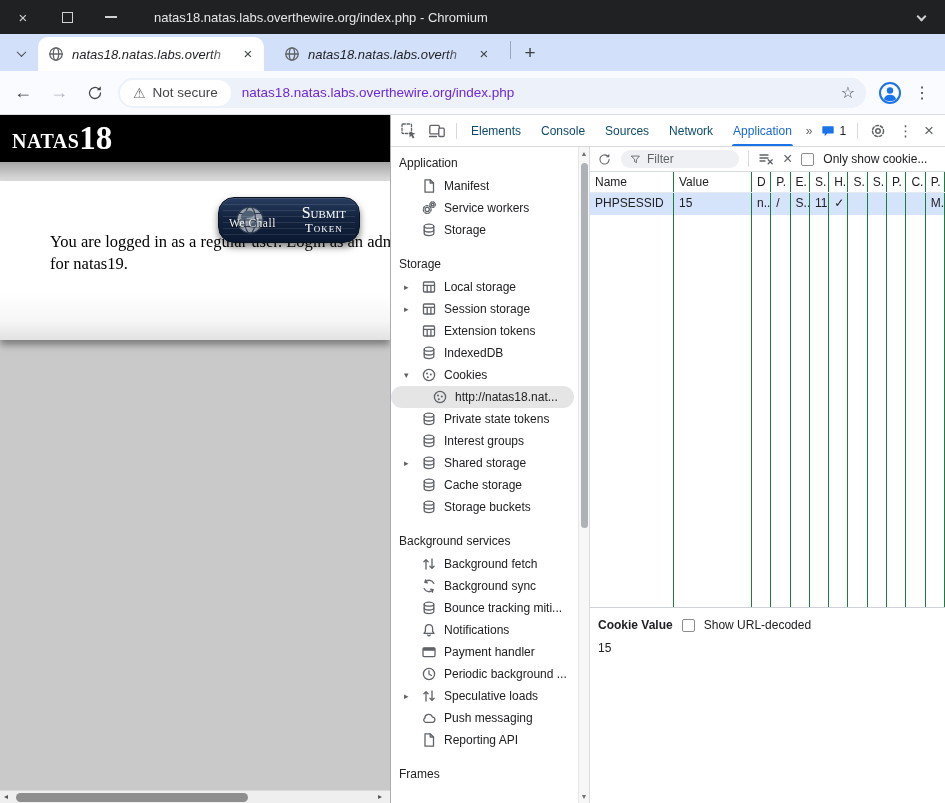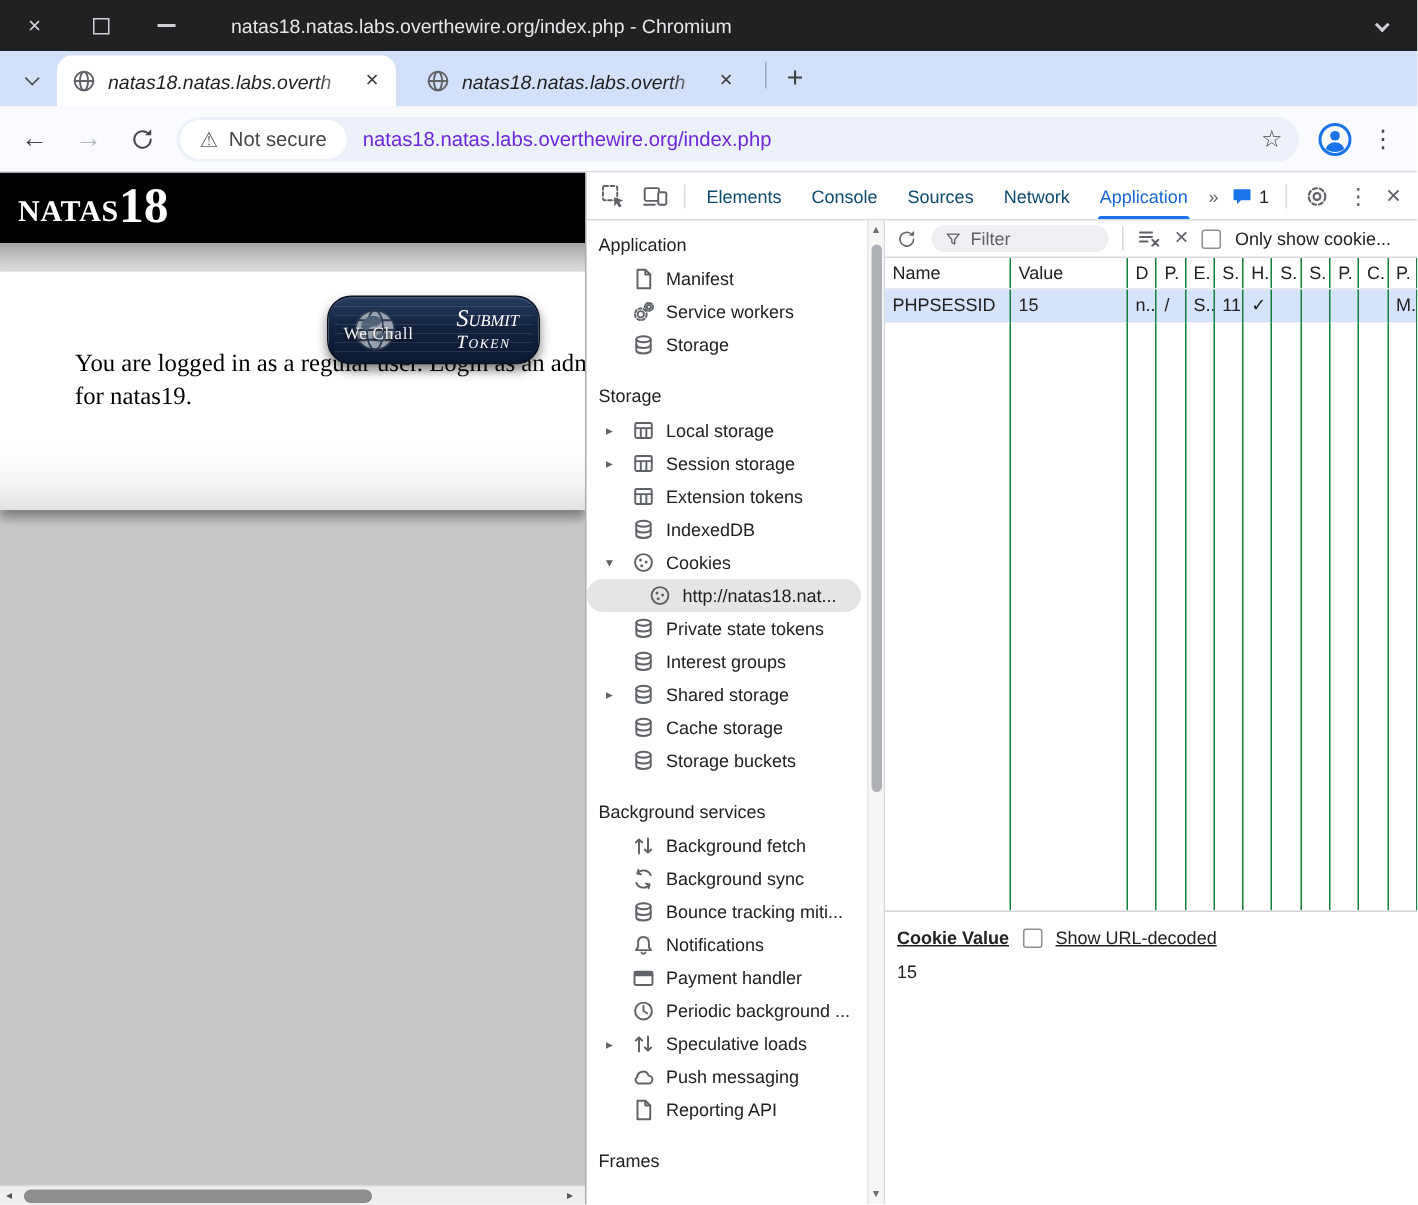--- a/index.html
+++ b/index.html
@@ -52,21 +52,21 @@
   .p-header .sc { font-variant:small-caps; font-weight:bold; font-size:29px; letter-spacing:.5px; }
   .p-header .num { font-size:33px; font-weight:bold; }
   .p-gradbar { height:19px; background:linear-gradient(#a6a6a6,#dedede); }
   .p-content { height:159px; background:linear-gradient(#ffffff 70%,#f6f6f6 88%,#e2e2e2); box-shadow:0 5px 7px rgba(0,0,0,.38); position:relative; }
   .p-text { position:absolute; left:50px; top:50px; width:640px; font-family:"Liberation Serif", serif; font-size:16.5px; color:#000; line-height:22px; }
   .p-text div { white-space:nowrap; }
   .wechall { position:absolute; left:218px; top:82px; width:142px; height:46px; border-radius:16px; background:linear-gradient(180deg,#273c60 0%,#13233f 45%,#0b1830 100%); border:1px solid #091322; box-shadow:0 4px 7px rgba(0,0,0,.5), inset 0 1px 0 rgba(255,255,255,.12); display:flex; align-items:center; overflow:hidden; }
   .wechall::after { content:""; position:absolute; inset:6px 4px; background:repeating-linear-gradient(180deg, rgba(255,255,255,.10) 0 1px, transparent 1px 6px); pointer-events:none; }
   .wc-globe { width:30px; height:30px; margin-left:16px; }
   .wc-logo { position:absolute; left:10px; top:19px; font-family:"Liberation Serif", serif; font-size:11.5px; color:#eef1f6; text-shadow:0 1px 2px #000; letter-spacing:.5px; }
-  .wc-label { margin-left:auto; margin-right:13px; color:#fff; font-family:"Liberation Serif", serif; font-variant:small-caps; line-height:1.05; z-index:1;font-style:italic; }
+  .wc-label { margin-left:auto; margin-right:13px; text-align:center; color:#fff; font-family:"Liberation Serif", serif; font-variant:small-caps; line-height:1.05; z-index:1; }
   .wc-l1 { font-size:16px; }
   .wc-l2 { font-size:12.5px; letter-spacing:1px; }
   .p-hscroll { position:absolute; left:0; bottom:0; width:390px; height:13px; background:#efefef; border-top:1px solid #dadada; }
   .hs-arrow { position:absolute; top:0; height:12px; font-size:8px; color:#555; line-height:12px; }
   .hs-left { left:4px; } .hs-right { right:8px; }
   .hs-thumb { position:absolute; left:16px; top:2px; width:232px; height:9px; border-radius:5px; background:#8e8e8e; }
 
   
   .devtools { position:absolute; top:115px; left:390px; right:0; bottom:0; background:#fff; border-left:1px solid #a9acb0; font-size:12px; color:#202124; }
   .dt-topbar { height:32px; border-bottom:1px solid #d7dade; display:flex; align-items:center; }
@@ -114,21 +114,21 @@
   .cm-grid { display:grid; grid-template-columns:84px 78px repeat(10, 1fr); }
   .cm-head { height:21px; border-bottom:1px solid #e4e8ef; }
   .cm-head .cell { padding-top:3px; }
   .cell { border-right:1px solid #15803d; padding-left:5px; white-space:nowrap; overflow:hidden; }
   .cm-row { height:22px; }
   .cm-row .cell { padding-top:3px; }
   .cm-row.selected { background:#d6e4fb; }
   .cm-gridbg { position:absolute; left:0; right:0; top:68px; bottom:196px; }
   .cm-gridbg .cell { height:100%; }
   .cm-preview { position:absolute; left:0; right:0; bottom:0; height:196px; border-top:1px solid #cfd3d8; background:#fff; padding:10px 8px; }
-  .pv-head { display:flex; align-items:center; gap:9px;text-decoration:underline; }
+  .pv-head { display:flex; align-items:center; gap:9px; }
   .pv-title { font-weight:bold; }
   .pv-val { margin-top:9px; }
 
   .ic-stroke { fill:none; stroke:currentColor; stroke-width:1.3; stroke-linecap:round; stroke-linejoin:round; }
 </style>
 </head>
 <body>
 
 <svg width="0" height="0" style="position:absolute">
   <defs>

